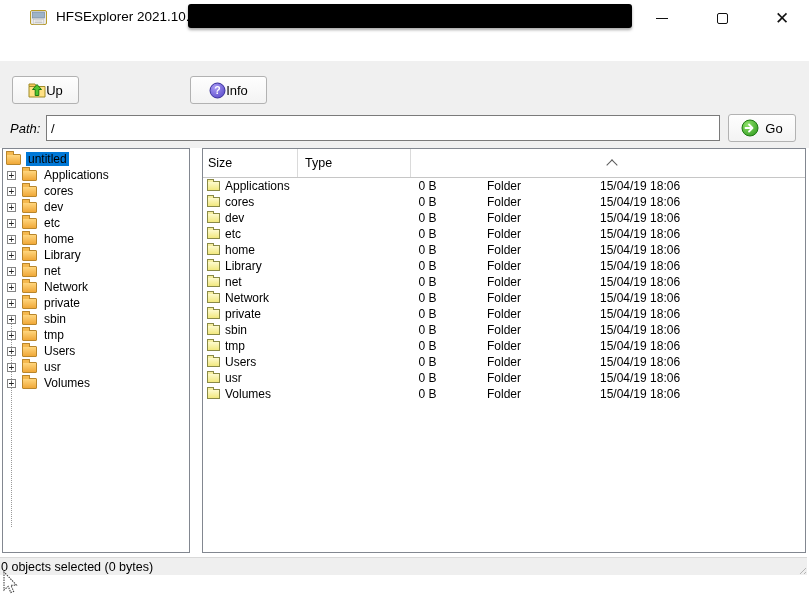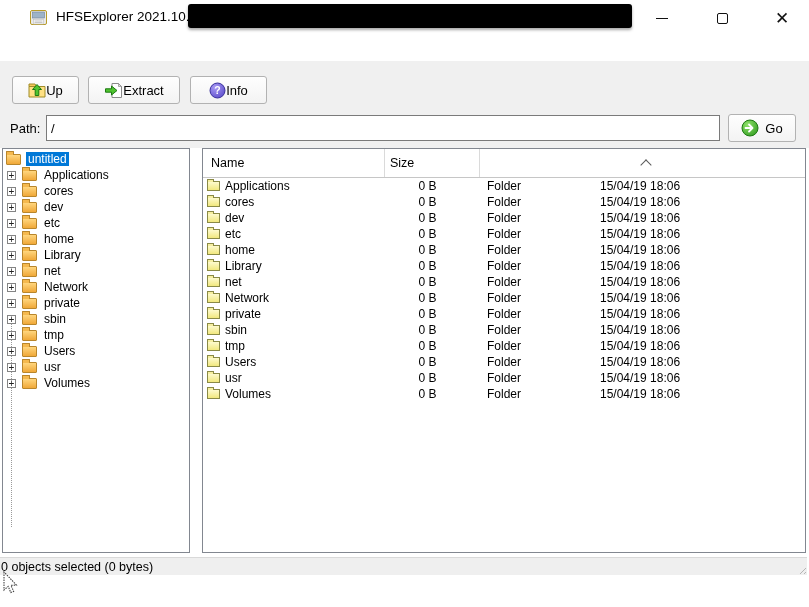--- a/index.html
+++ b/index.html
@@ -23,37 +23,37 @@
   .menu-item { font-size:13px; padding:2px 7px; }
 
   
   .chrome { position:absolute; left:0; top:61px; width:809px; height:87px; background:#f0f0f0; }
   .tool-btn { position:absolute; top:15px; height:28px; display:flex; align-items:center; justify-content:center; 
               background:linear-gradient(#fefefe,#f3f3f3); border:1px solid #b2b2b2; border-radius:3px; font-size:13px; }
   .tb-up { left:12px; width:67px; }
   .tb-extract { left:88px; width:92px; }
   .tb-info { left:190px; width:77px; }
 
-  .path-label { position:absolute; left:10px; top:60px; font-size:13px; }
+  .path-label { position:absolute; left:10px; top:60px; font-size:13px;font-style:italic; }
   .path-input { position:absolute; left:46px; top:54px; width:674px; height:26px; border:1px solid #7a7a7a; background:#fff; font-family:"Liberation Sans", sans-serif; font-size:13px; padding:0 4px; }
   .go-btn { position:absolute; left:728px; top:53px; width:68px; height:28px; display:flex; align-items:center; justify-content:center; gap:6px;
             background:linear-gradient(#fefefe,#f3f3f3); border:1px solid #b2b2b2; border-radius:3px; font-size:13px; }
 
   
   .tree-panel { position:absolute; left:2px; top:148px; width:188px; height:405px; background:#fff; border:1px solid #828790; overflow:hidden; padding-top:2px; }
   .tree-vline { position:absolute; left:8px; top:166px; height:212px; border-left:1px dotted #9a9a9a; }
   .tree-row { position:relative; height:16px; display:flex; align-items:center; font-size:12px; white-space:nowrap; }
   .expander { width:9px; height:9px; margin-left:4px; border:1px solid #848484; background:#fff; position:relative; flex:none; z-index:1; }
   .expander::before { content:'+'; position:absolute; left:0; top:-1px; width:7px; height:7px; font-size:10px; line-height:9px; text-align:center; color:#222; }
   .tree-folder { position:relative; width:15px; height:11px; margin-left:6px; flex:none;
                  background:linear-gradient(#ffd67e,#f0a838); border:1px solid #b9862b; border-radius:1px; }
   .tree-folder::before { content:''; position:absolute; left:-1px; top:-4px; width:6px; height:3px; background:#f5b94e; border:1px solid #b9862b; border-bottom:none; border-radius:1px 1px 0 0; }
   .tree-label { margin-left:5px; padding:0 2px; }
   .tree-root .tree-folder { margin-left:3px; }
-  .tree-root .tree-label { background:#0078d7; color:#ffffff; }
+  .tree-root .tree-label { background:#0078d7; color:#000000; }
 
   .table-panel { position:absolute; left:202px; top:148px; width:604px; height:405px; background:#fff; border:1px solid #828790; overflow:hidden; }
   .thead { display:flex; height:29px; background:#fff; border-bottom:1px solid #c6c6c6; }
   .th { display:flex; align-items:center; font-size:12.5px; border-right:1px solid #dadada; padding-left:7px; }
   .th-name { width:182px; padding-left:8px; }
   .th-size { width:95px; padding-left:5px; }
   .th-type { width:113px; }
   .th-date { width:139px; }
   .th-fill { flex:1; border-right:none; justify-content:center; }
   .chev-up { width:8px; height:8px; border-top:1.5px solid #5a5a5a; border-left:1.5px solid #5a5a5a; transform:rotate(45deg); margin-top:4px; }
@@ -106,28 +106,20 @@
 
     <div class="tool-btn tb-up">
       <svg width="18" height="16" viewBox="0 0 18 16">
         <path d="M1,4.5 h16 v10.5 h-16 z" fill="#ffe184" stroke="#a08c28"></path>
         <path d="M1,4.5 v-2.5 h6 l1.5,2.5 z" fill="#f5c85a" stroke="#a08c28"></path>
         <polygon points="9,2.5 13.5,7.5 10.8,7.5 10.8,13.5 7.2,13.5 7.2,7.5 4.5,7.5" fill="#4fc32f" stroke="#1c7a12" stroke-width="1"></polygon>
       </svg>
       <span>Up</span>
     </div>
 
-    <div class="tool-btn tb-extract">
-      <svg width="19" height="17" viewBox="0 0 19 17">
-        <path d="M8,1.5 h6.5 l3,3 v11 h-9.5 z" fill="#ffffff" stroke="#8a8a8a"></path>
-        <path d="M14.5,1.5 v3 h3 z" fill="#dcdcdc" stroke="#8a8a8a" stroke-width="0.7"></path>
-        <polygon points="1.5,6.8 7.5,6.8 7.5,4 13,8.5 7.5,13 7.5,10.2 1.5,10.2" fill="#4fc32f" stroke="#1c7a12" stroke-width="1"></polygon>
-      </svg>
-      <span>Extract</span>
-    </div>
 
     <div class="tool-btn tb-info">
       <svg width="17" height="17" viewBox="0 0 17 17">
         <defs>
           <radialGradient id="infog" cx="0.35" cy="0.3" r="0.9">
             <stop offset="0" stop-color="#a99bf5"></stop>
               <stop offset="1" stop-color="#5343c6"></stop>
           </radialGradient>
         </defs>
         <circle cx="8.5" cy="8.5" r="7.5" fill="url(#infog)" stroke="#39309c"></circle>
@@ -232,22 +224,22 @@
         <div class="tree-row">
         <span class="expander"></span>
         <span class="tree-folder"></span>
         <span class="tree-label">Volumes</span>
       </div>
       </div>
   </div>
 
   <div class="table-panel">
     <div class="thead">
-      <div class="th th-name">Name</div>
       <div class="th th-size">Size</div>
+      <div class="th th-type">Type</div>
       <div class="th th-fill">
         <span class="chev-up"></span>
       </div>
     </div>
 
     <div>
 
     <div class="trow">
         <div class="td td-name">
           <span class="pale-folder"></span>

